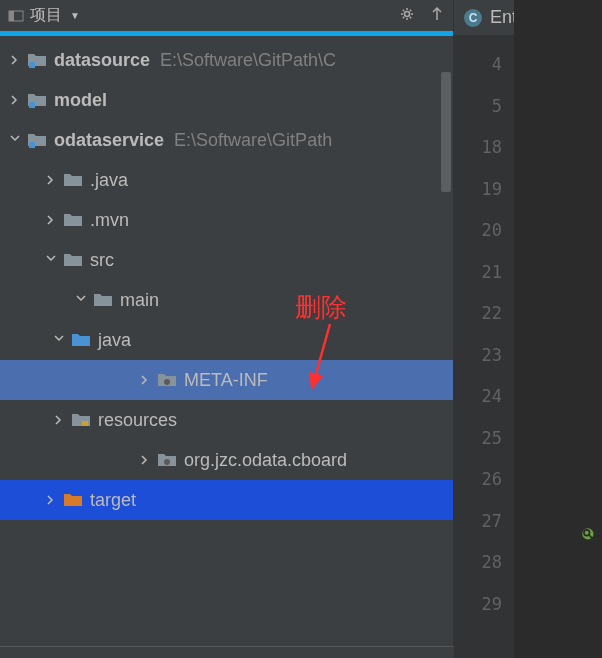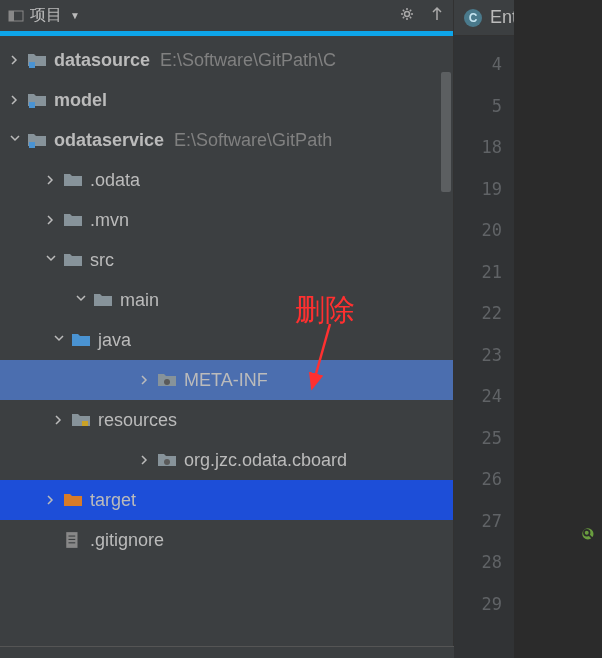--- a/index.html
+++ b/index.html
@@ -29,21 +29,21 @@
     .editor-area { flex: 1; background: #2b2b2b; display: flex; position: relative; }
     .editor-tabs { position: absolute; top: 0; left: 0; right: 0; height: 36px; background: #3c3f41; border-bottom: 1px solid #323232; display: flex; align-items: center; padding-left: 10px; gap: 8px; }
     .tab-icon { width: 18px; height: 18px; border-radius: 50%; background: #4a7a8c; display: flex; align-items: center; justify-content: center; color: #c5e4f0; font-size: 12px; font-weight: bold; }
     .tab-label { color: #bbbbbb; font-size: 18px; }
     .gutter { width: 60px; padding-top: 44px; text-align: right; padding-right: 12px; background: #313335; }
     .line-num { color: #606366; font-size: 17px; line-height: 41.5px; font-family: "Consolas", monospace; }
     .editor-content { flex: 1; background: #2b2b2b; position: relative; }
     .marker-icon { position: absolute; right: 4px; width: 18px; height: 18px; }
     .scrollbar { position: absolute; top: 36px; right: 0; width: 14px; bottom: 0; background: #3c3f41; }
     .scrollbar-thumb { position: absolute; top: 0; left: 2px; right: 2px; height: 120px; background: #5c5f61; border-radius: 2px; }
-    .annotation { position: absolute; top: 290px; left: 295px; color: #ff3030; font-size: 30px; pointer-events: none; }
+    .annotation { position: absolute; top: 290px; left: 295px; color: #ff3030; font-size: 26px; pointer-events: none; }
     .arrow-svg { position: absolute; top: 320px; left: 302px; pointer-events: none; }
     .bottom-bar { position: absolute; bottom: 0; left: 0; width: 454px; height: 12px; background: #3c3f41; border-top: 1px solid #555; }
   </style>
 </head>
 <body>
 
 <div class="main-container">
   <div class="project-panel">
     <div class="panel-header">
       <span class="panel-header-icon">
@@ -121,21 +121,21 @@
             <span class="expander">
               <svg viewBox="0 0 10 10">
                 <path d="M2 1 L6 5 L2 9" fill="none" stroke="#bbb" stroke-width="1.5"></path>
               </svg>
             </span>
             <span class="folder-icon">
               <svg viewBox="0 0 18 16">
                 <path d="M0 2h6l2 2h10v10H0z" fill="#87939a"></path>
               </svg>
             </span>
-            <span class="node-label">.odata</span>
+            <span class="node-label">.java</span>
           </div>
           <div class="tree-row indent-1">
             <span class="expander">
               <svg viewBox="0 0 10 10">
                 <path d="M2 1 L6 5 L2 9" fill="none" stroke="#bbb" stroke-width="1.5"></path>
               </svg>
             </span>
             <span class="folder-icon">
               <svg viewBox="0 0 18 16">
                 <path d="M0 2h6l2 2h10v10H0z" fill="#87939a"></path>
@@ -229,32 +229,20 @@
               <svg viewBox="0 0 10 10">
                 <path d="M2 1 L6 5 L2 9" fill="none" stroke="#bbb" stroke-width="1.5"></path>
               </svg>
             </span>
             <span class="folder-icon">
               <svg viewBox="0 0 18 16">
                 <path d="M0 2h6l2 2h10v10H0z" fill="#d87b28"></path>
               </svg>
             </span>
             <span class="node-label">target</span>
-          </div>
-          <div class="tree-row indent-1">
-            <span class="expander"></span>
-            <span class="folder-icon">
-              <svg viewBox="0 0 16 16">
-                <rect x="2" y="1" width="10" height="14" fill="#888"></rect>
-                <rect x="4" y="4" width="6" height="1" fill="#3c3f41"></rect>
-                <rect x="4" y="7" width="6" height="1" fill="#3c3f41"></rect>
-                <rect x="4" y="10" width="6" height="1" fill="#3c3f41"></rect>
-              </svg>
-            </span>
-            <span class="node-label">.gitignore</span>
           </div>
         </div>
     </div>
   </div>
 
   <div class="editor-area">
     <div class="editor-tabs">
       <span class="tab-icon">C</span>
       <span class="tab-label">EntityS</span>
     </div>

